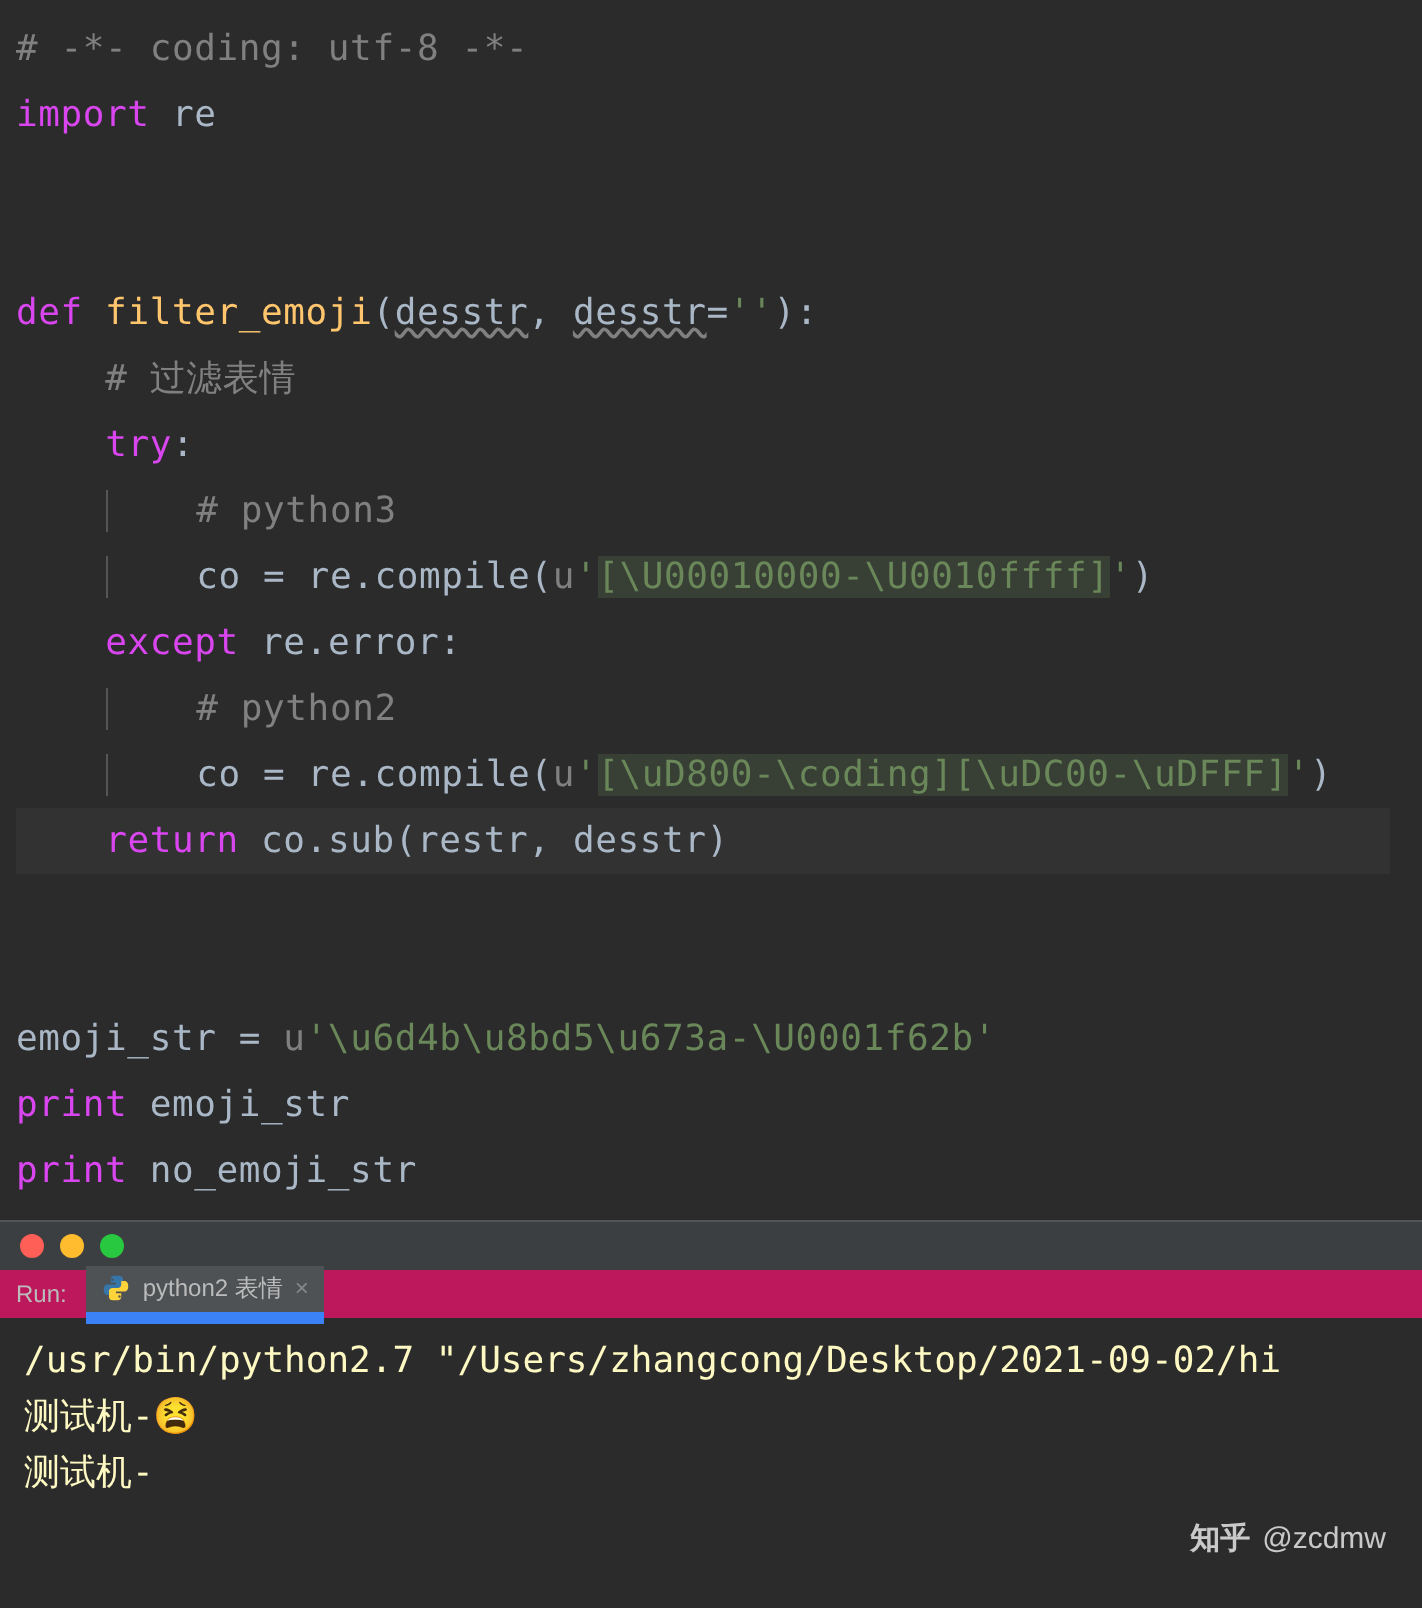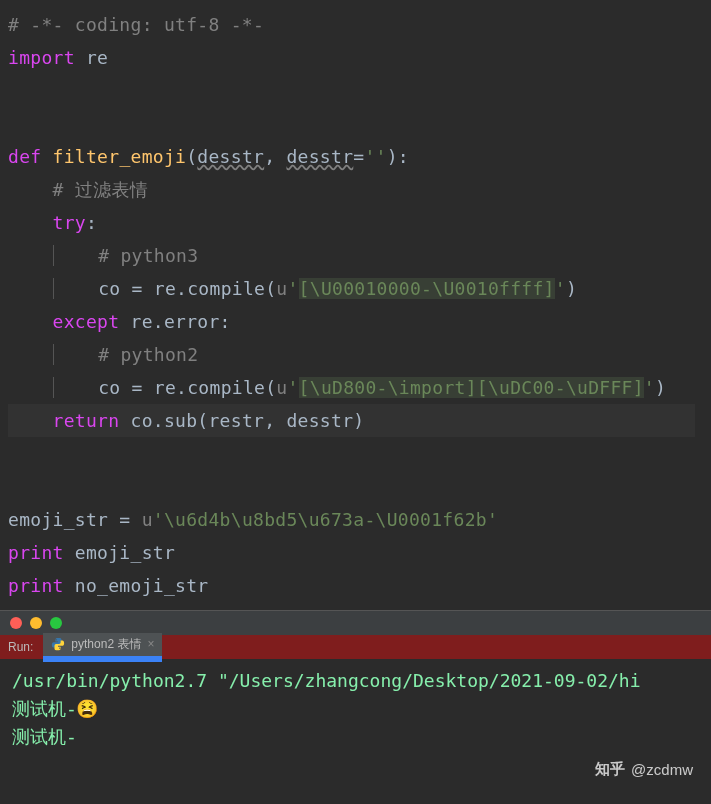--- a/index.html
+++ b/index.html
@@ -39,21 +39,21 @@
       padding: 6px 10px;
       background: #3c3f41;
     }
     .ctrl { width: 12px; height: 12px; border-radius: 50%; }
     .ctrl-r { background: #ff5f57; }
     .ctrl-y { background: #febc2e; }
     .ctrl-g { background: #28c840; }
     .tab-bar {
       display: flex;
       align-items: center;
-      background: #7f1d1d;
+      background: #be185d;
       font-family: -apple-system, sans-serif;
       font-size: 12px;
       padding: 0 8px;
       height: 24px;
     }
     .tab-bar .run-label { color: #bbbbbb; margin-right: 10px; }
     .tab {
       display: flex;
       align-items: center;
       gap: 6px;
@@ -64,21 +64,21 @@
     }
     .py-icon {
       width: 14px; height: 14px;
       display: inline-flex;
     }
     .tab-close { color: #888; cursor: pointer; }
     .terminal-body {
       font-size: 18px;
       line-height: 28px;
       padding: 8px 12px;
-      color: #86efac;
+      color: #fef9c3;
       white-space: pre;
       font-family: 'Menlo', 'Consolas', 'Monaco', monospace;
     }
     .watermark {
       position: absolute;
       right: 18px;
       bottom: 25px;
       color: rgba(255,255,255,0.75);
       font-family: -apple-system, sans-serif;
       font-size: 15px;
@@ -99,21 +99,21 @@
   <div class="line"><span class="kw-orange">import</span><span class="ident"> re</span></div>
   <div class="line"> </div>
   <div class="line"> </div>
   <div class="line"><span class="kw-orange">def</span><span class="fn-name"> filter_emoji</span><span class="punct">(</span><span class="param">desstr</span><span class="punct">, </span><span class="param">desstr</span><span class="punct">=</span><span class="str">''</span><span class="punct">):</span></div>
   <div class="line">    <span class="comment"># 过滤表情</span></div>
   <div class="line">    <span class="kw-orange">try</span><span class="punct">:</span></div>
   <div class="line">    <span class="guide">    </span><span class="comment"># python3</span></div>
   <div class="line">    <span class="guide">    </span><span class="ident">co = re.compile(</span><span class="u-prefix">u</span><span class="str">'</span><span class="str-hl">[\U00010000-\U0010ffff]</span><span class="str">'</span><span class="punct">)</span></div>
   <div class="line">    <span class="kw-orange">except</span><span class="ident"> re.error:</span></div>
   <div class="line">    <span class="guide">    </span><span class="comment"># python2</span></div>
-  <div class="line">    <span class="guide">    </span><span class="ident">co = re.compile(</span><span class="u-prefix">u</span><span class="str">'</span><span class="str-hl">[\uD800-\import][\uDC00-\uDFFF]</span><span class="str">'</span><span class="punct">)</span></div>
+  <div class="line">    <span class="guide">    </span><span class="ident">co = re.compile(</span><span class="u-prefix">u</span><span class="str">'</span><span class="str-hl">[\uD800-\coding][\uDC00-\uDFFF]</span><span class="str">'</span><span class="punct">)</span></div>
   <div class="line highlight-row">    <span class="kw-orange">return</span><span class="ident"> co.sub(restr, desstr)</span></div>
   <div class="line"> </div>
   <div class="line"> </div>
   <div class="line"><span class="ident">emoji_str = </span><span class="u-prefix">u</span><span class="str">'\u6d4b\u8bd5\u673a-\U0001f62b'</span></div>
   <div class="line"><span class="kw-orange">print</span><span class="ident"> emoji_str</span></div>
   <div class="line"><span class="kw-orange">print</span><span class="ident"> no_emoji_str</span></div>
 </div>
 
 <div class="terminal-panel">
   <div class="window-controls">

